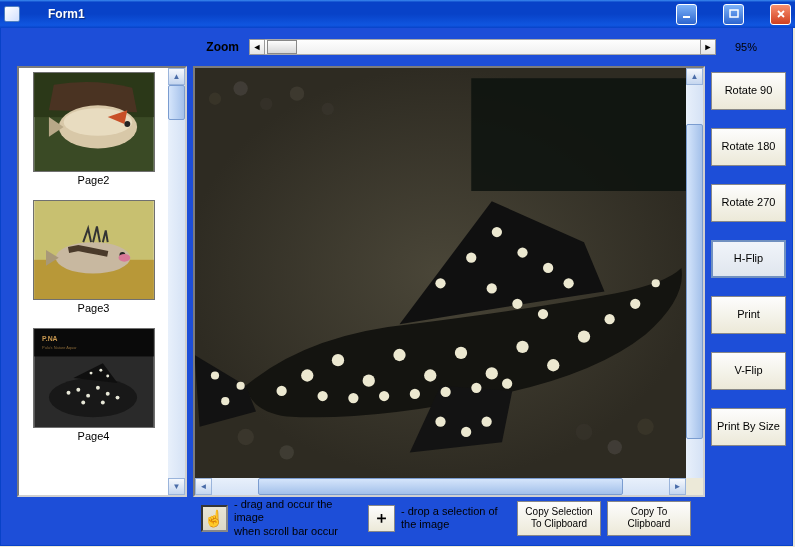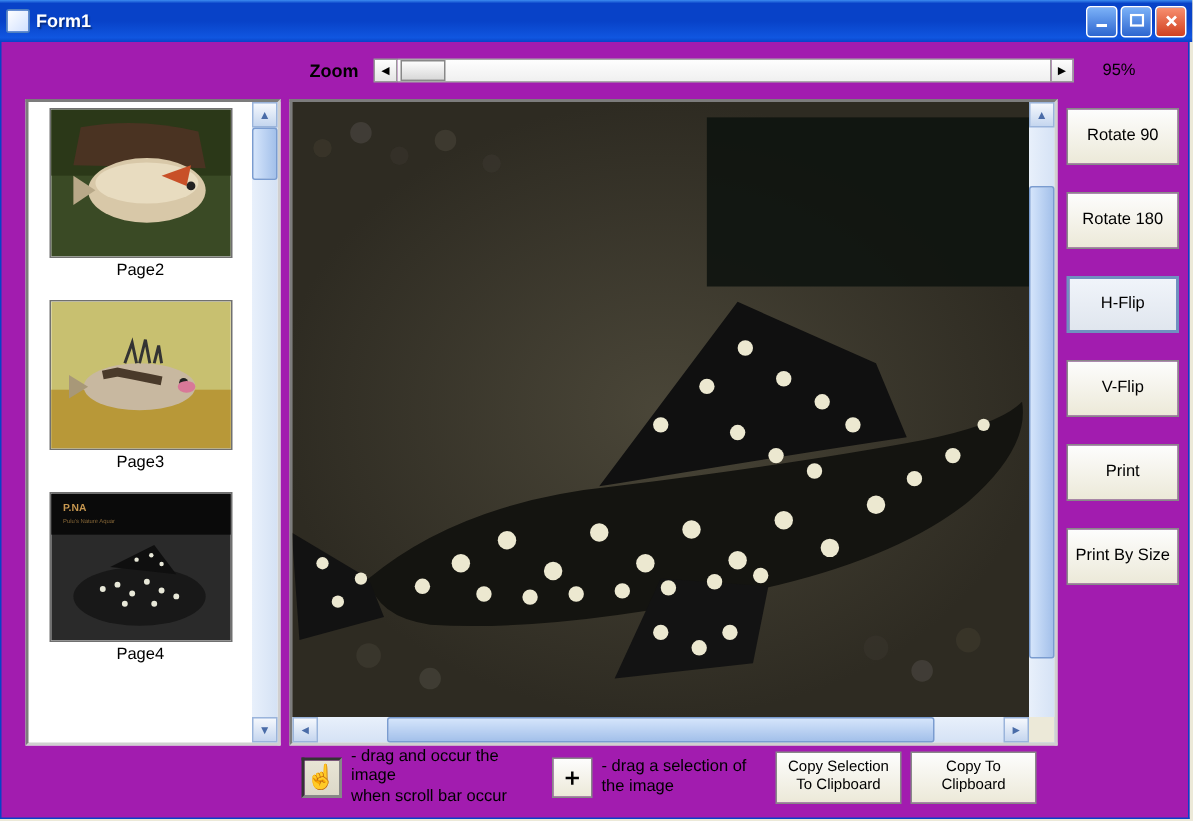--- a/index.html
+++ b/index.html
@@ -11,20 +11,21 @@
   height: 547px;
   overflow: hidden;
 }
 .titlebar {
   height: 28px;
   background: linear-gradient(to bottom, #3c8cf0 0%, #0842c8 8%, #0842c8 50%, #1056e0 90%, #0842c8 100%);
   display: flex;
   align-items: center;
   padding: 0 4px;
   color: white;
+  gap: 24px;
 }
 .titlebar-icon {
   width: 16px; height: 16px;
   background: linear-gradient(135deg, #fff 0%, #d0e0ff 100%);
   border: 1px solid #5080c0;
   margin-right: 4px;
   border-radius: 2px;
 }
 .titlebar-title { font-weight: bold; font-size: 12px; flex: 1; text-shadow: 1px 1px 1px rgba(0,0,0,0.4); }
 .titlebar-btn {
@@ -43,21 +44,21 @@
   background: linear-gradient(to bottom, #7cb2f8, #2d66d0);
 }
 .titlebar-btn.close {
   background: linear-gradient(to bottom, #f89070, #d04020);
 }
 .client {
   width: 793px;
   height: 518px;
   border: 1px solid #0842c8;
   border-top: none;
-  background: #a21caf;
+  background: #1d4ed8;
   display: flex;
   flex-direction: column;
 }
 .zoom-row {
   height: 38px;
   display: flex;
   align-items: center;
   padding: 0 16px 0 0;
 }
 .zoom-label { width: 248px; text-align: right; padding-right: 10px; font-weight: bold; font-size: 12px;}
@@ -441,36 +442,37 @@
           <div class="vscroll-thumb" style="top:10%;bottom:10%"></div>
         </div>
         <div class="vscroll-btn">▼</div>
       </div>
       <div class="bottom-corner"></div>
     </div>
 
     <div class="buttons-col">
       <div class="tool-btn">Rotate 90</div>
       <div class="tool-btn">Rotate 180</div>
+      <div class="tool-btn">Rotate 270</div>
       <div class="tool-btn active">H-Flip</div>
+      <div class="tool-btn">Print</div>
       <div class="tool-btn">V-Flip</div>
-      <div class="tool-btn">Print</div>
       <div class="tool-btn">Print By Size</div>
     </div>
   </div>
 
   <div class="footer-row">
     <div class="mode-toggle active">
       <span>☝</span>
     </div>
     <div class="mode-label" style="width:128px;white-space:pre-line">- drag and occur the image
 when scroll bar occur</div>
     <div class="mode-toggle">
       <span style="font-weight:bold">＋</span>
     </div>
-    <div class="mode-label" style="width:110px;white-space:pre-line">- drag a selection of
+    <div class="mode-label" style="width:110px;white-space:pre-line">- drop a selection of
 the image</div>
     <div class="footer-btn" style="white-space:pre-line">Copy Selection
 To Clipboard</div>
     <div class="footer-btn" style="white-space:pre-line">Copy To
 Clipboard</div>
   </div>
 </div>
 
 </body></html>

